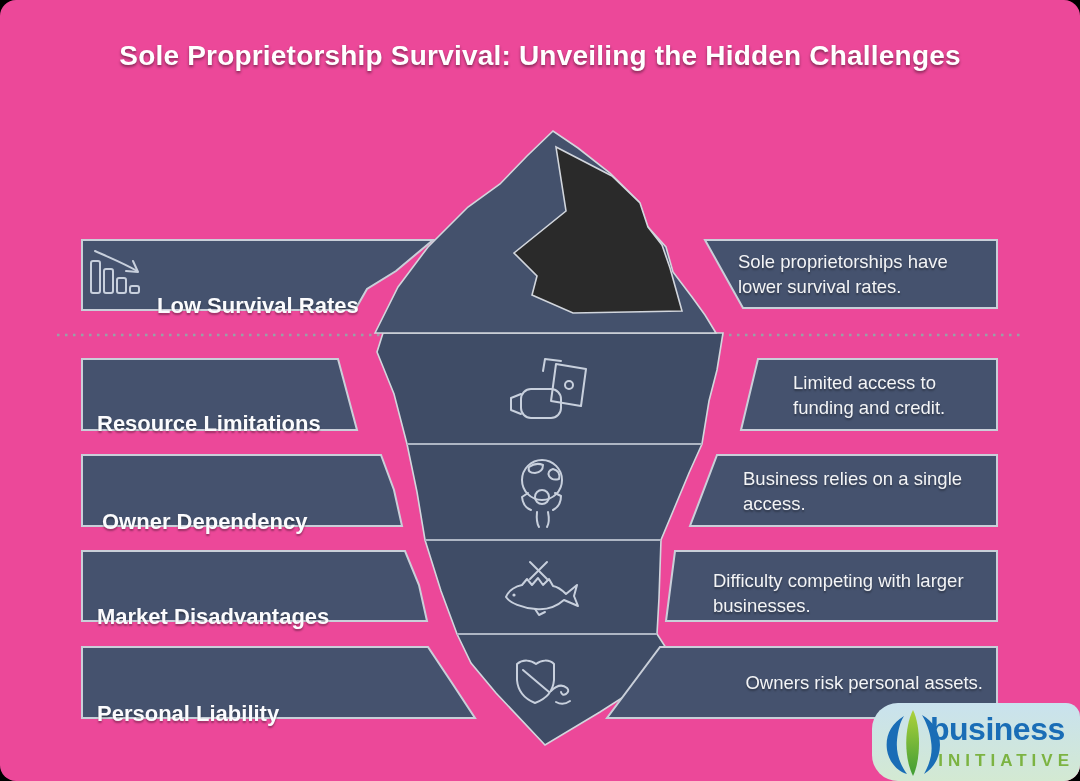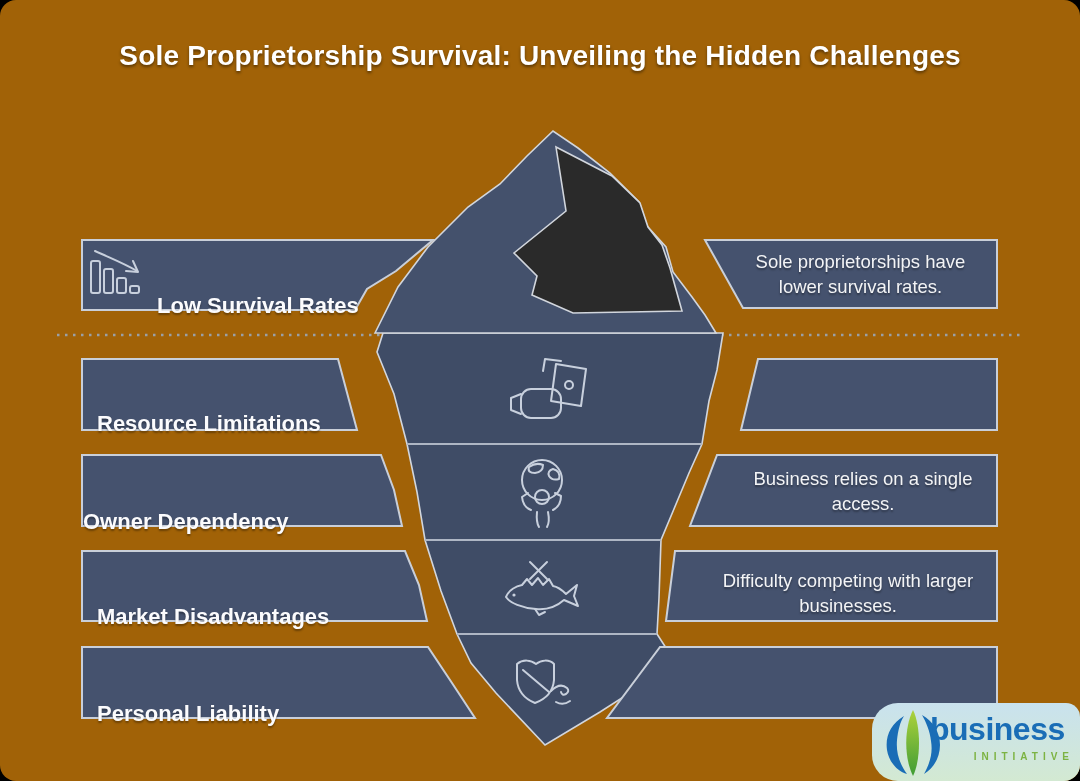--- a/index.html
+++ b/index.html
@@ -1,49 +1,49 @@
 <!DOCTYPE html>
 <html><head>
 <meta charset="utf-8">
 <style>
   html,body{margin:0;padding:0;background:#000;}
   #page{
-    position:relative;width:1080px;height:781px;background:#a16207;
+    position:relative;width:1080px;height:781px;background:#ec4899;
     border-radius:16px;overflow:hidden;
     font-family:"Liberation Sans",sans-serif;color:#fff;
   }
   #title{
     position:absolute;left:0;top:40px;width:1080px;text-align:center;
     font-size:28px;font-weight:bold;letter-spacing:.2px;margin:0;
     text-shadow:0 2px 3px rgba(0,0,0,.45);
   }
   .shapes{position:absolute;left:0;top:0;}
   .lbl{
     position:absolute;display:flex;align-items:center;
     font-weight:bold;font-size:22px;color:#fbfbfd;
     text-shadow:0 2px 2px rgba(0,0,0,.35);
     margin-top:31px;
   }
   .desc{
     position:absolute;display:flex;align-items:center;justify-content:flex-end;
-    text-align:center;font-size:18.5px;line-height:25px;color:#f3f4f6;
+    text-align:left;font-size:18.5px;line-height:25px;color:#f3f4f6;
     text-shadow:0 2px 2px rgba(0,0,0,.35);
   }
   #logo{
     position:absolute;left:872px;top:703px;width:208px;height:78px;
     background:linear-gradient(180deg,#c9e2ee 0%,#d3e9d2 100%);
     border-radius:26px 14px 0 26px;
   }
   #logo .brand{
     position:absolute;left:58px;top:8px;width:146px;
     font-size:32px;font-weight:bold;color:#1a6db6;letter-spacing:-.5px;
   }
   #logo .tagline{
     position:absolute;left:62px;top:48px;width:140px;text-align:right;
-    font-size:10px;font-weight:bold;color:#7cb342;letter-spacing:5px;
+    font-size:17px;font-weight:bold;color:#7cb342;letter-spacing:5px;
   }
   #logo svg{position:absolute;left:10px;top:4px;}
 </style>
 </head>
 <body>
 
 <div id="page">
 
   <h1 id="title">Sole Proprietorship Survival: Unveiling the Hidden Challenges</h1>
 
@@ -120,27 +120,29 @@
         <path d="M517,664 C523,659 531,660 536,664 C541,660 549,659 554,664 L554,680 C553,692 546,699 535,703 C525,699 518,692 517,680 Z"></path>
         <path d="M523,670 L549,692"></path>
         <path d="M551,691 q9,-9 16,-3 q3,3 -1,6 q-4,2 -5,-2"></path>
         <path d="M556,702 q7,4 14,-1"></path>
       </g>
     </g>
   </svg>
 
   <div class="lbl" style="left:157px;top:240px;height:70px;width:240px">Low Survival Rates</div>
   <div class="lbl" style="left:97px;top:359px;height:68px;width:240px">Resource Limitations</div>
-  <div class="lbl" style="left:83px;top:455px;height:71px;width:260px">Owner Dependency</div>
+  <div class="lbl" style="left:102px;top:455px;height:71px;width:260px">Owner Dependency</div>
   <div class="lbl" style="left:97px;top:551px;height:70px;width:290px">Market Disadvantages</div>
   <div class="lbl" style="left:97px;top:647px;height:71px;width:290px">Personal Liability</div>
 
   <div class="desc" style="left:738px;top:240px;height:68px;width:245px">Sole proprietorships have lower survival rates.</div>
+  <div class="desc" style="left:793px;top:359px;height:71px;width:190px">Limited access to funding and credit.</div>
   <div class="desc" style="left:743px;top:455px;height:71px;width:240px">Business relies on a single access.</div>
   <div class="desc" style="left:713px;top:551px;height:83px;width:270px">Difficulty competing with larger businesses.</div>
+  <div class="desc" style="left:653px;top:647px;height:71px;width:330px">Owners risk personal assets.</div>
 
   <div id="logo">
     <svg width="62" height="72" viewBox="0 0 62 72">
       <defs>
         <linearGradient id="gl" x1="0" y1="0" x2="0" y2="1">
           <stop offset="0" stop-color="#aed23c"></stop>
           <stop offset="1" stop-color="#3f9c35"></stop>
         </linearGradient>
       </defs>
       <path d="M31,3 C22,21 22,51 31,69 C39,53 39,19 31,3 Z" fill="url(#gl)"></path>

